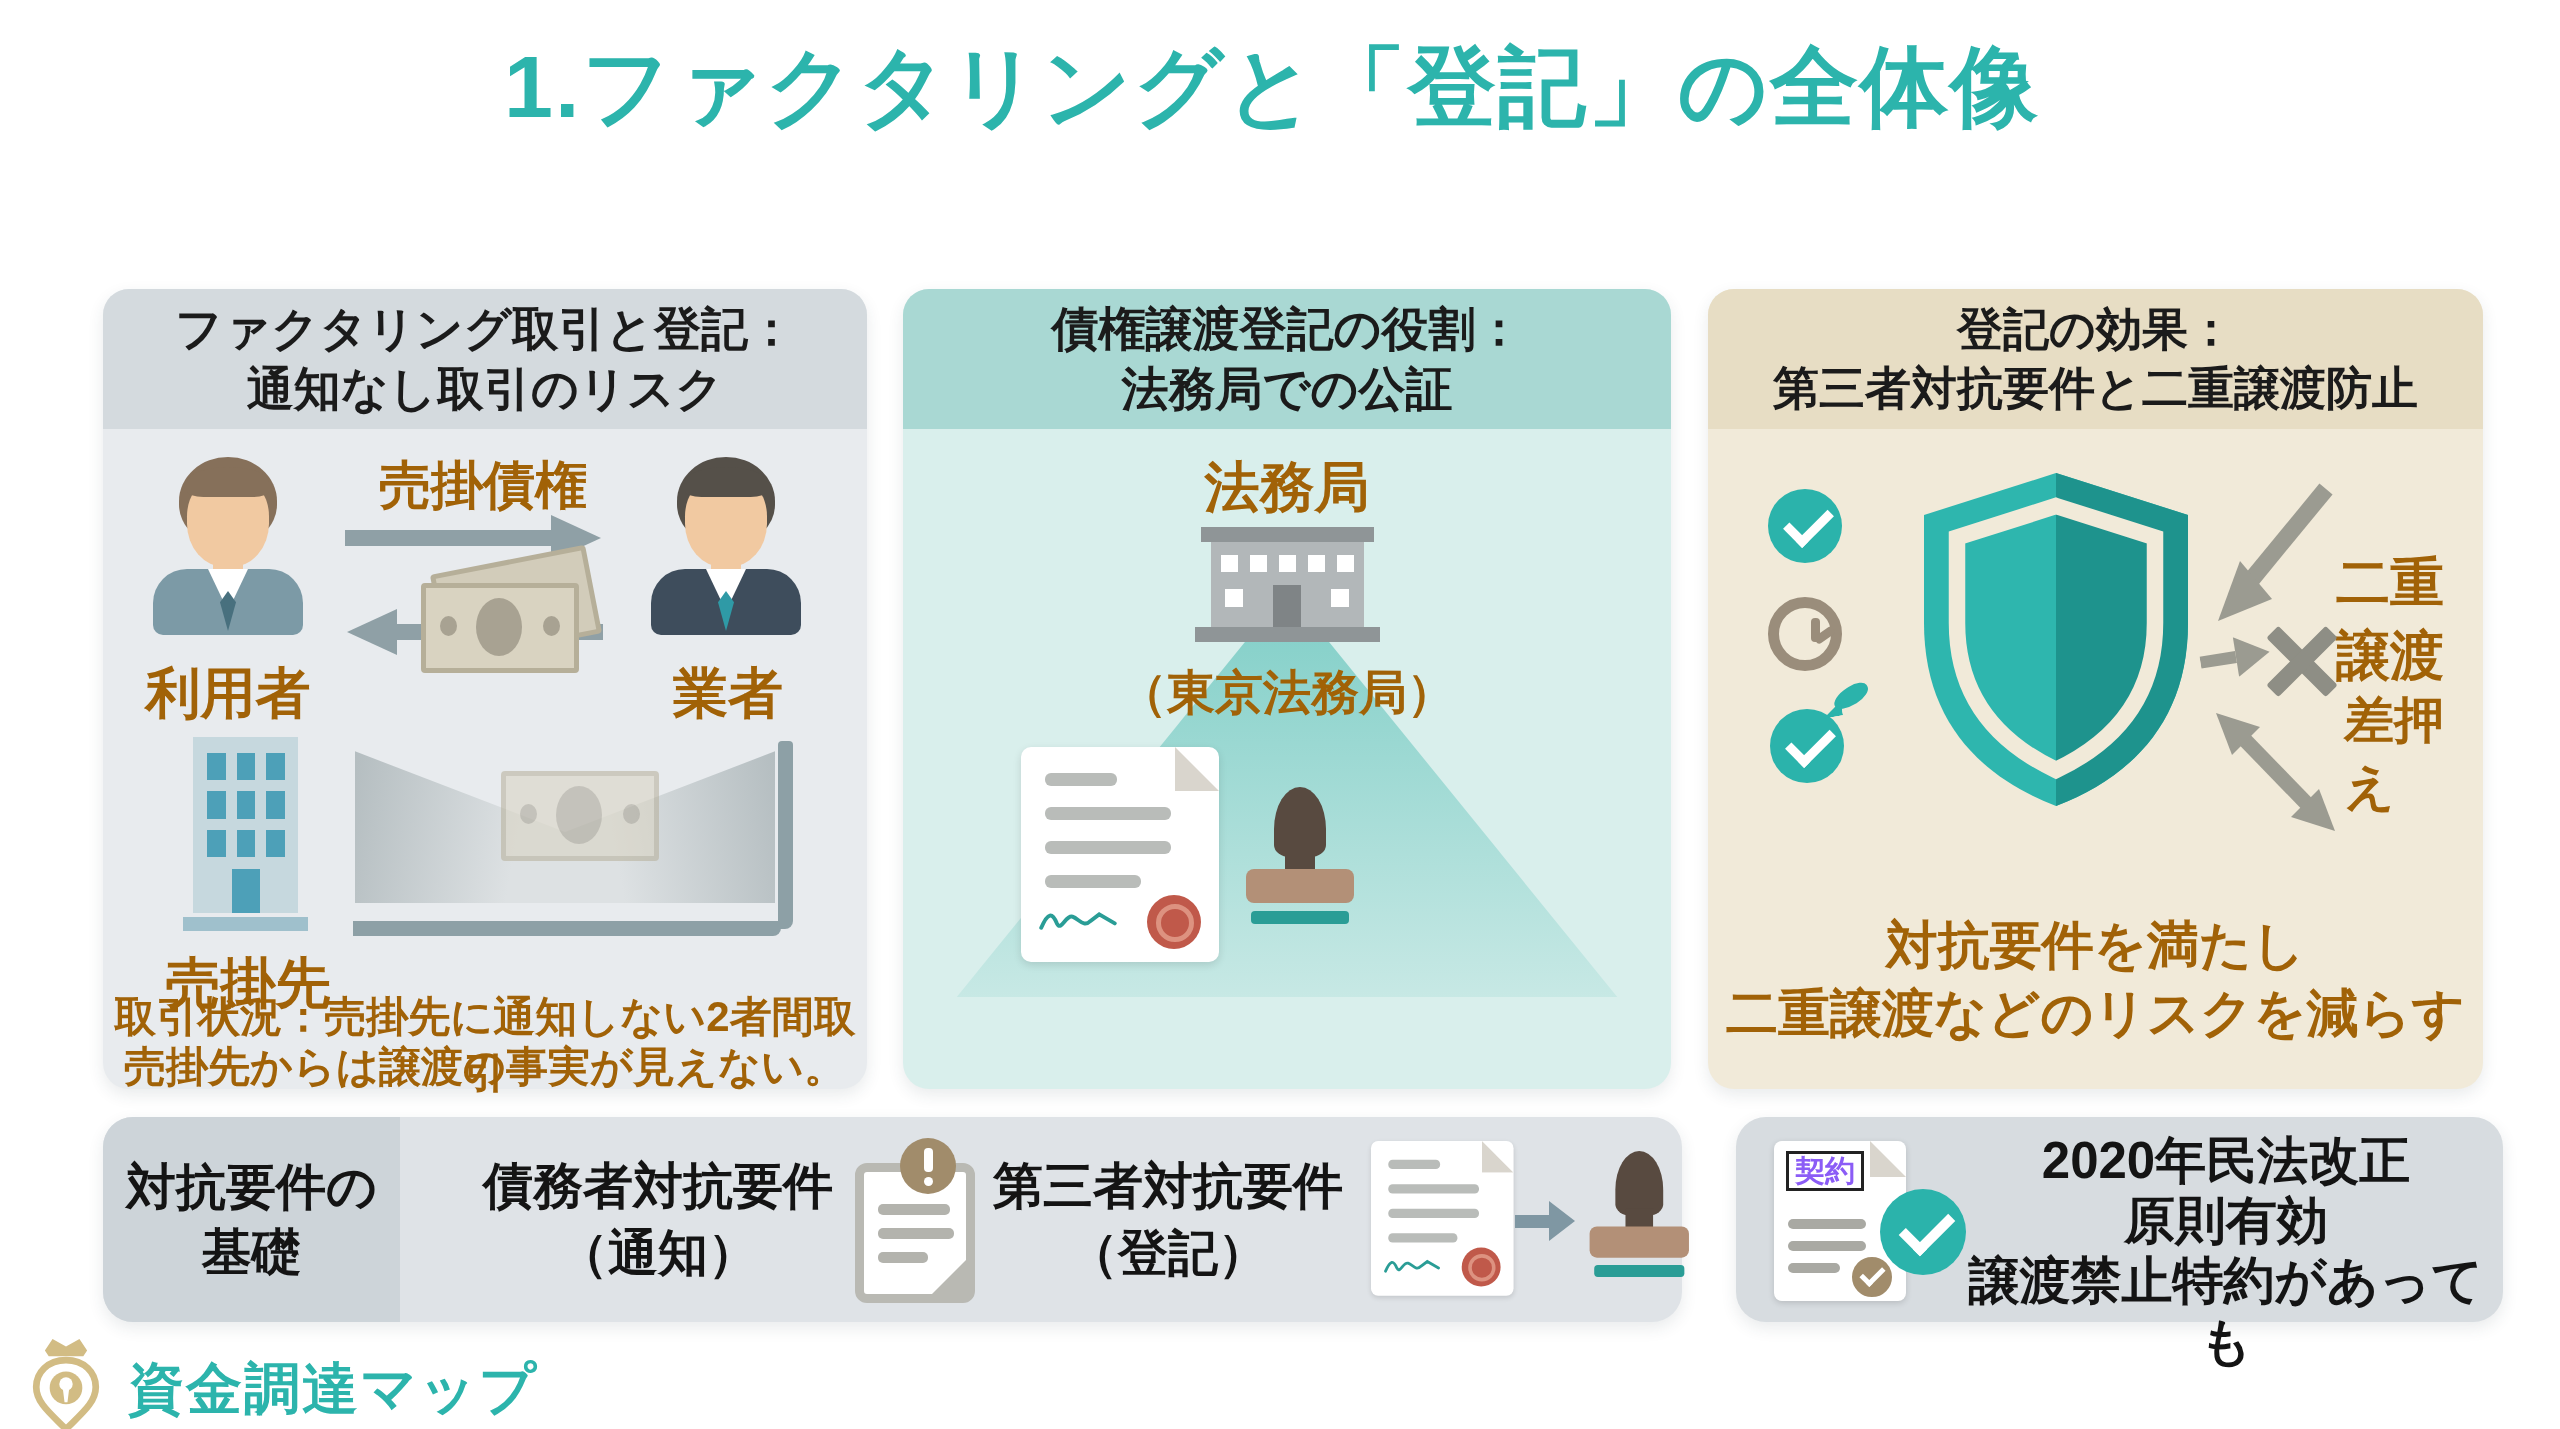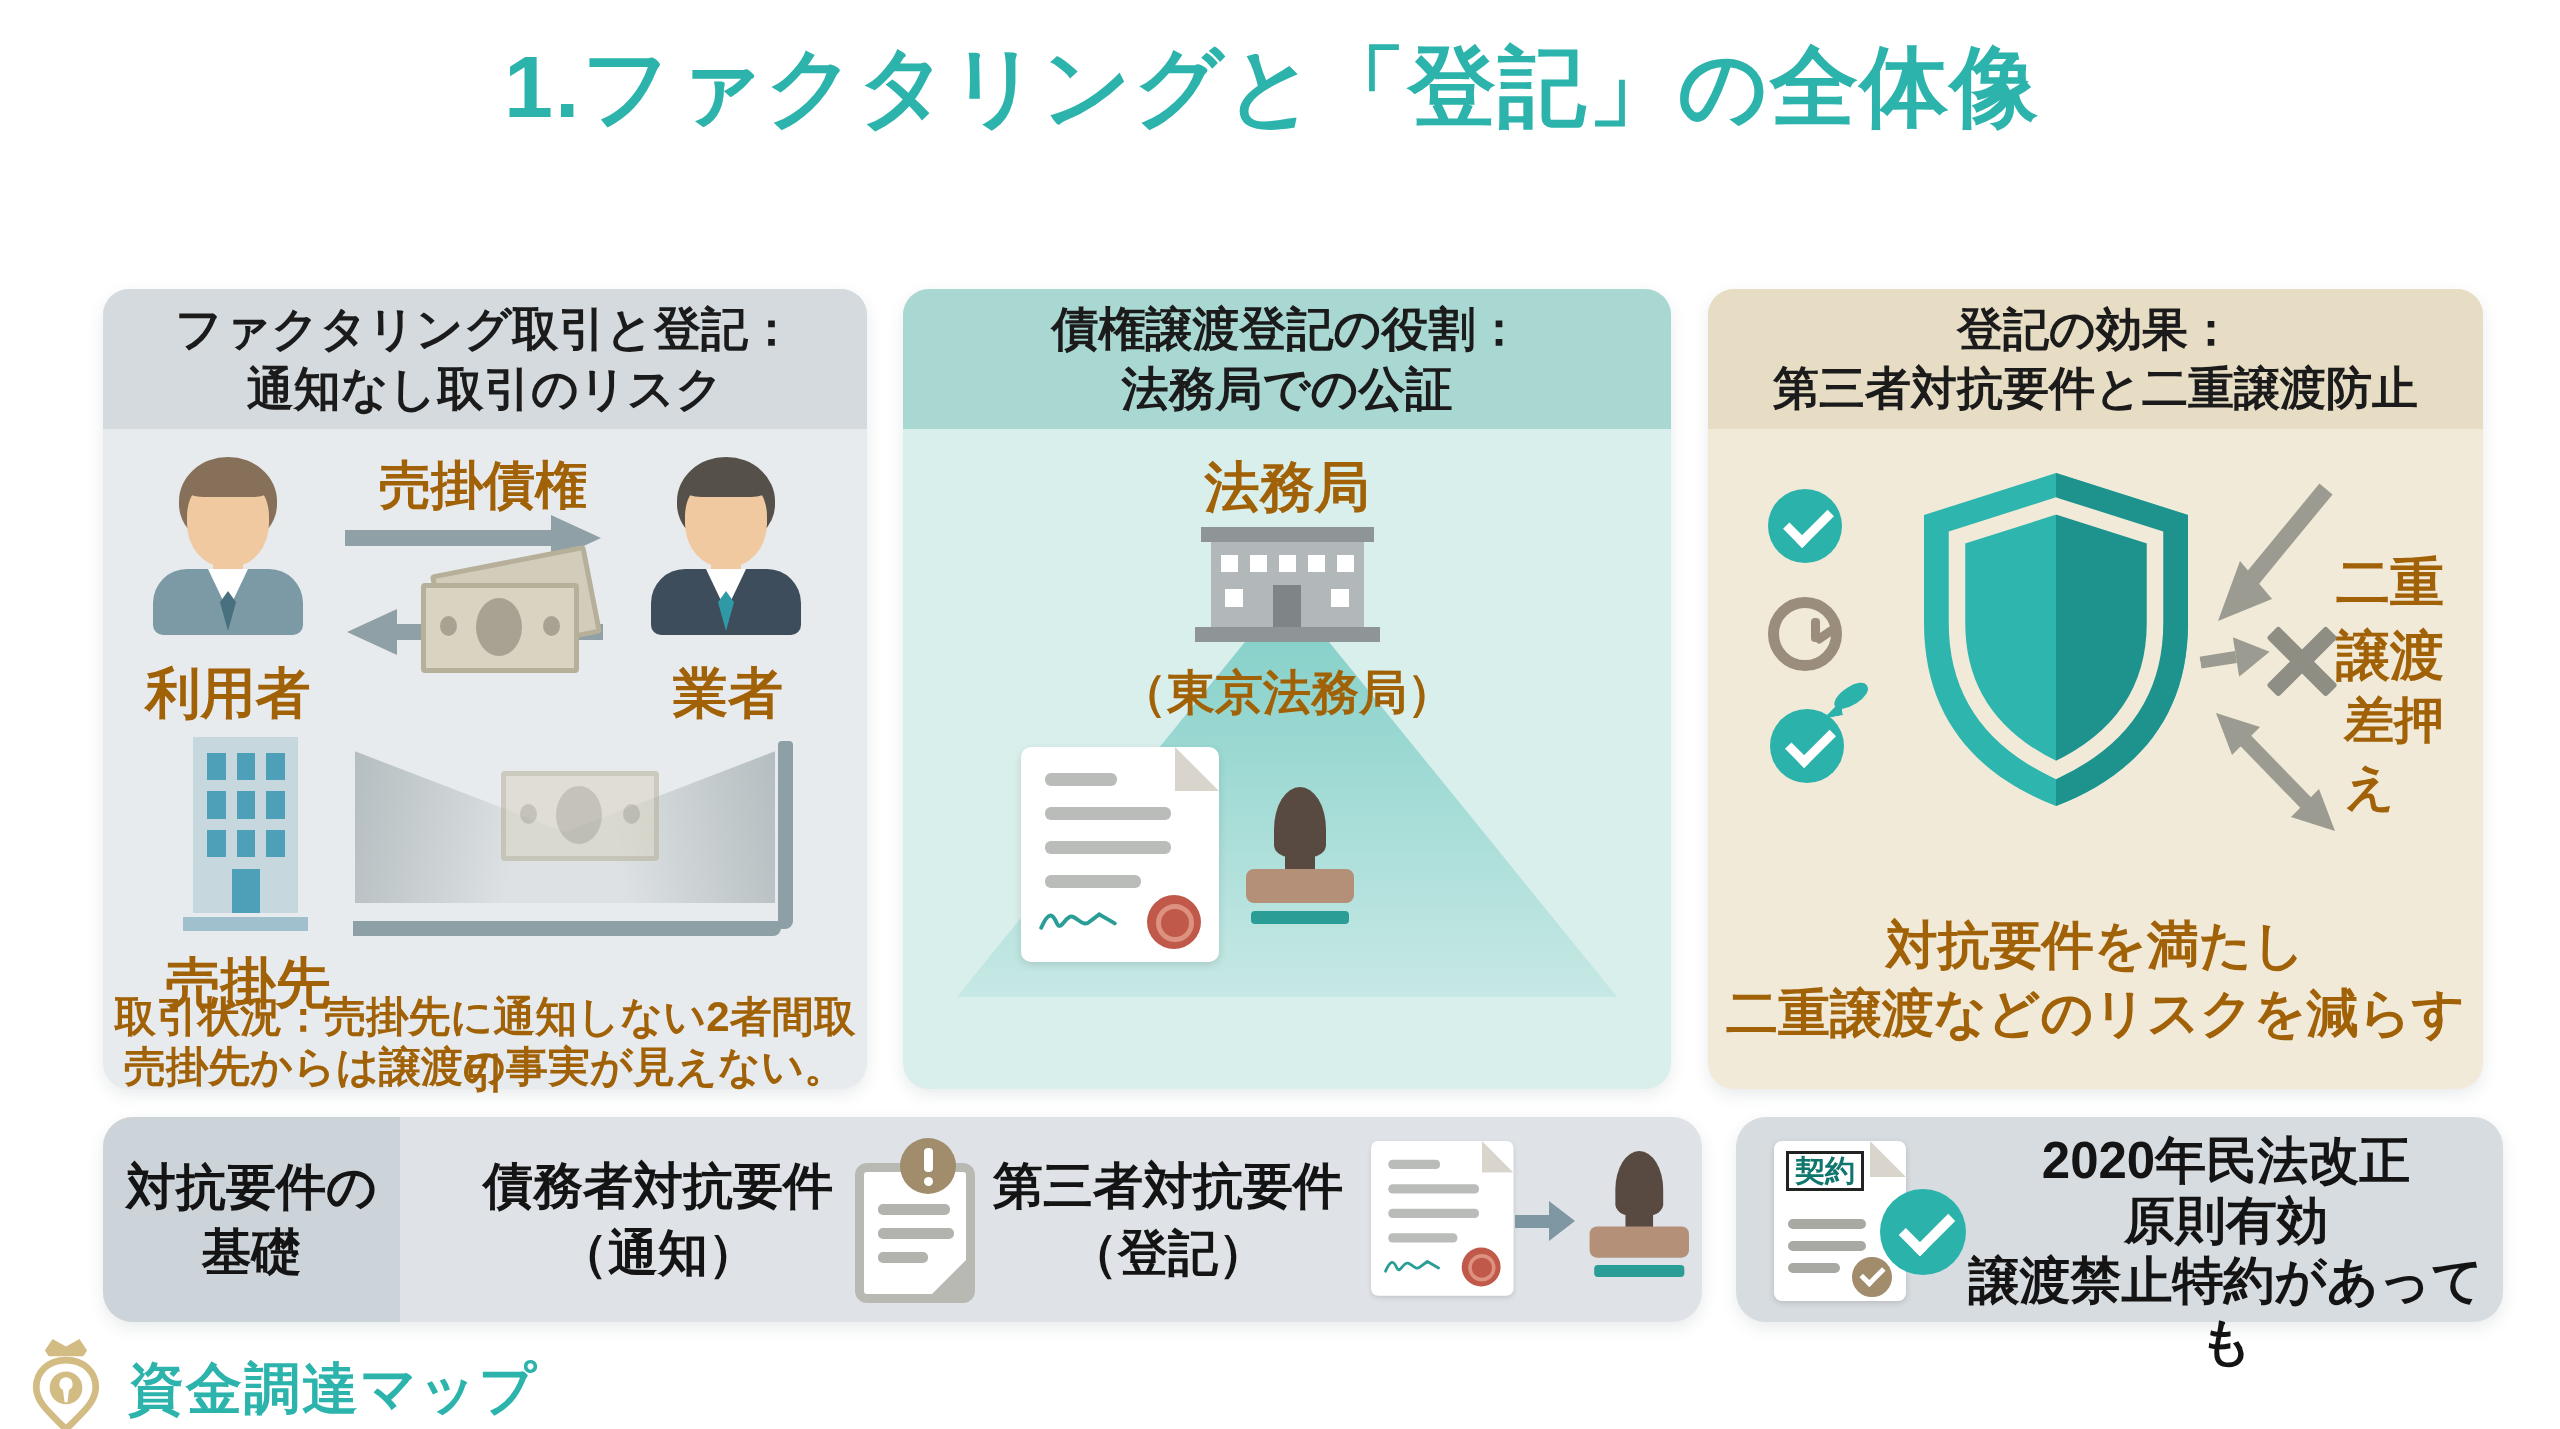--- a/index.html
+++ b/index.html
@@ -133,32 +133,32 @@
   .np-l2{top:56px;width:76px;}
   .np-l3{top:80px;width:50px;}
   .np-alert{left:36px;top:-34px;width:56px;height:56px;background:#a18c6b;border-radius:50%;}
   .np-alert i{position:absolute;left:24px;top:10px;width:9px;height:24px;background:#fff;border-radius:4px;}
   .np-alert b{position:absolute;left:24px;top:39px;width:9px;height:9px;background:#fff;border-radius:50%;}
 
   
   .contract{width:132px;height:160px;background:#ffffff;border-radius:8px;box-shadow:0 2px 6px rgba(0,0,0,.15);}
   .contract div{position:absolute;}
   .ct-fold{right:0;top:0;width:36px;height:36px;background:#d9d5cd;clip-path:polygon(0 0,100% 100%,0 100%);}
-  .ct-label{left:12px;top:10px;font-size:30px;font-weight:700;color:#0f766e;border:3px solid #222;padding:2px 6px;line-height:1;background:#fff;}
+  .ct-label{left:12px;top:10px;font-size:30px;font-weight:700;color:#8b5cf6;border:3px solid #222;padding:2px 6px;line-height:1;background:#fff;}
   .ct-l{left:14px;height:10px;background:#a9a9a3;border-radius:5px;}
   .ct-l1{top:78px;width:78px;}
   .ct-l2{top:100px;width:78px;}
   .ct-l3{top:122px;width:52px;}
   .ct-chk-sm{left:74px;top:112px;width:40px;height:40px;background:#a18c6b;border-radius:50%;border:4px solid #fff;}
   .ct-chk-sm::after{content:"";position:absolute;left:9px;top:10px;width:18px;height:9px;border-left:5px solid #fff;border-bottom:5px solid #fff;transform:rotate(-45deg);}
   .ct-chk-big{left:106px;top:48px;width:86px;height:86px;background:#2bb3ab;border-radius:50%;}
   .ct-chk-big::after{content:"";position:absolute;left:22px;top:24px;width:40px;height:20px;border-left:10px solid #fff;border-bottom:10px solid #fff;transform:rotate(-45deg);}
 
   
-  #bottom-left{left:103px;top:1117px;width:1579px;height:205px;background:#dfe3e7;border-radius:30px;padding-left:20px;}
+  #bottom-left{left:103px;top:1117px;width:1579px;height:205px;background:#dfe3e7;border-radius:30px;}
   #bottom-right{left:1736px;top:1117px;width:767px;height:205px;background:#d7dce0;border-radius:30px;}
   .basis{left:0;top:0;width:297px;height:205px;background:#cdd4d9;border-radius:30px 0 0 30px;
          display:flex;flex-direction:column;justify-content:center;align-items:center;
          font-size:50px;font-weight:700;line-height:1.3;}
   .btxt{font-size:50px;font-weight:700;line-height:1.34;text-align:center;}
 
   
   .brand-txt{left:128px;top:1352px;font-size:56px;font-weight:700;color:#2cb4ac;letter-spacing:2px;}
 </style>
 </head>

